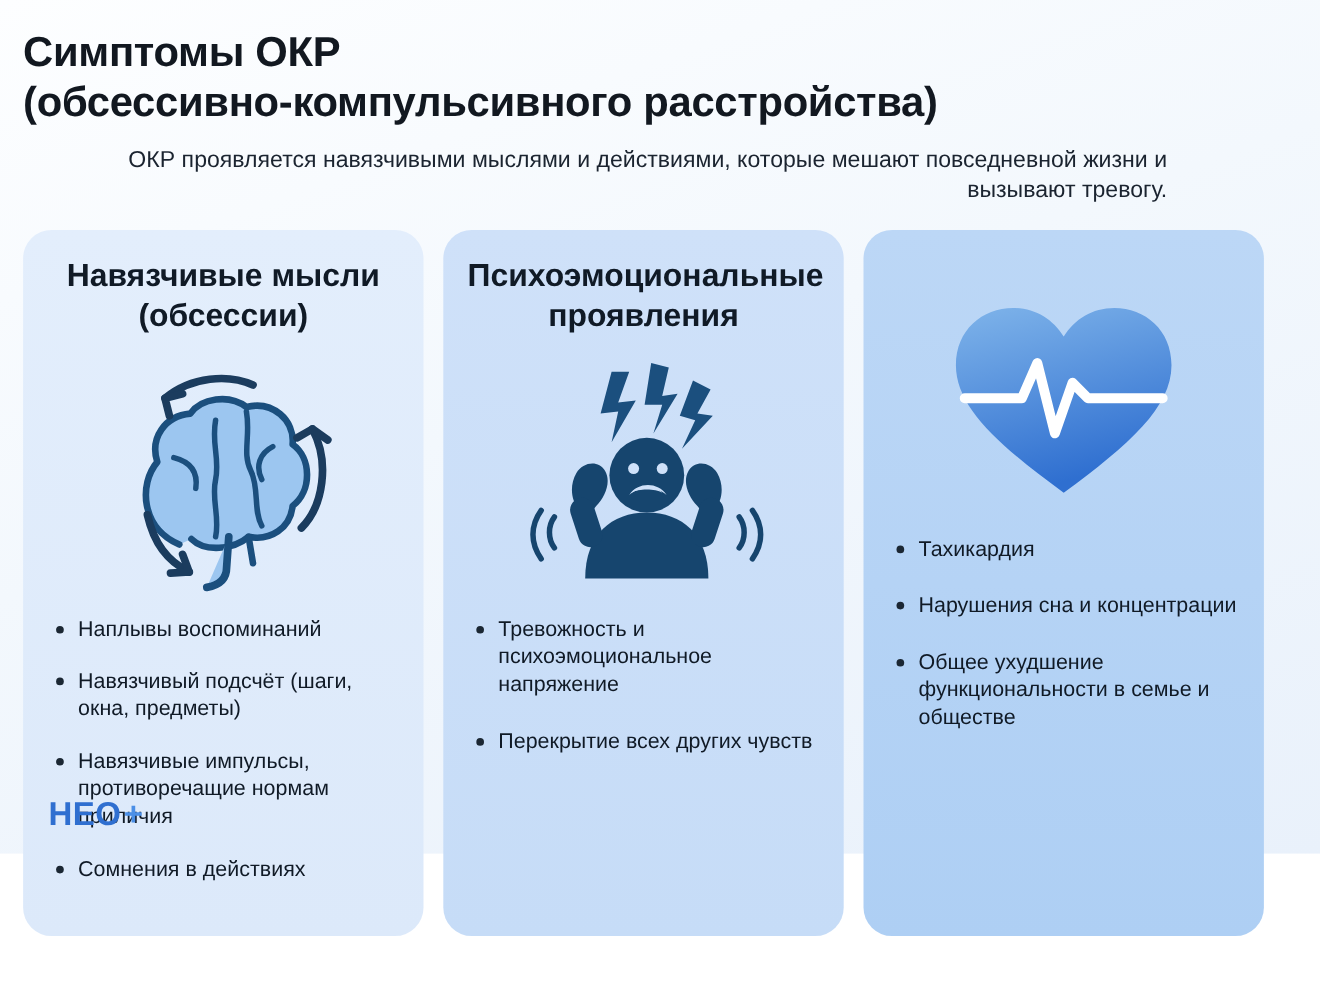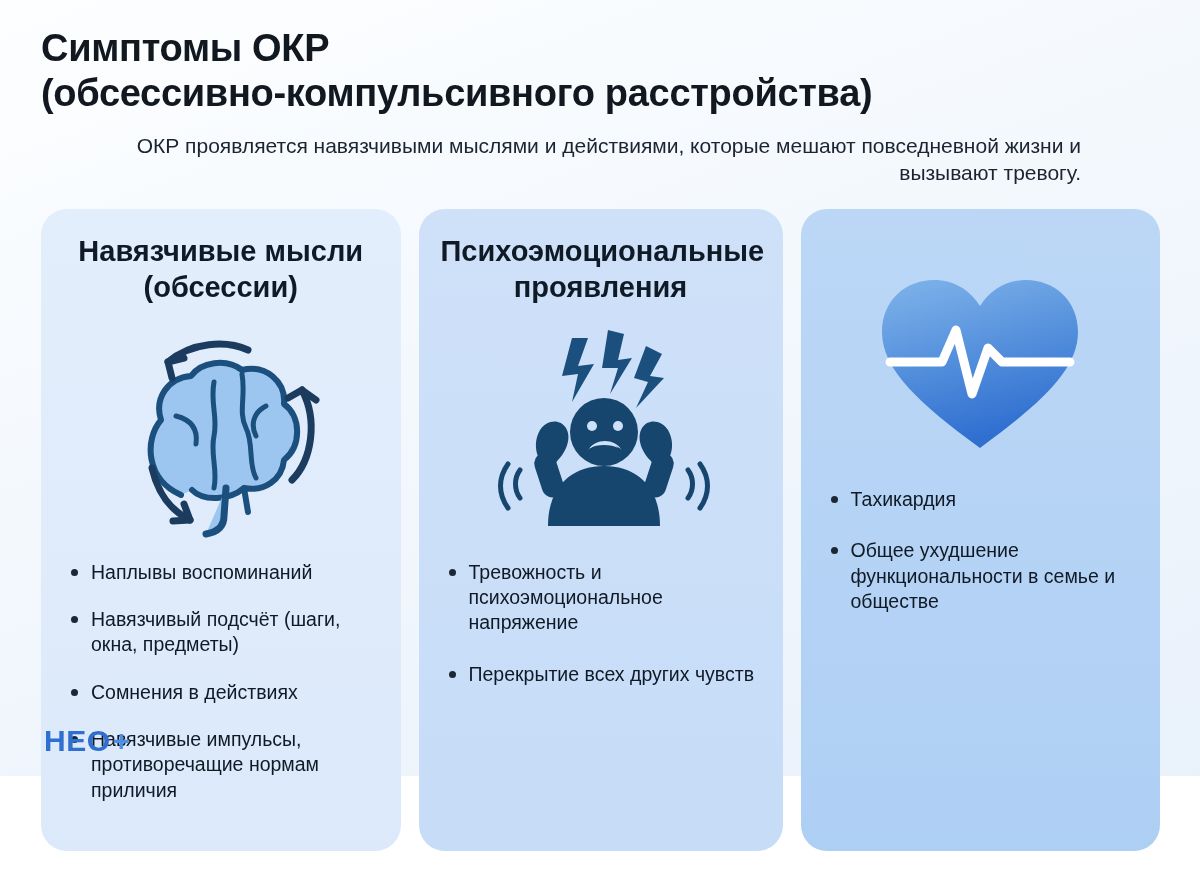--- a/index.html
+++ b/index.html
@@ -12,21 +12,21 @@
     font-family: "Liberation Sans", sans-serif;
     background: #ffffff;
     overflow: hidden;
   }
   .poster {
     position: relative;
     width: 1200px;
     height: 776px;
     background: linear-gradient(160deg, #fdfeff 0%, #f3f8fd 45%, #e9f1fb 100%);
     box-sizing: border-box;
-    padding: 26px 40px 0 41px;
+    padding: 26px 40px 0 21px;
   }
   .title {
     font-size: 38px;
     font-weight: bold;
     color: #121820;
     line-height: 1.18;
     letter-spacing: -0.3px;
     margin: 0 0 0 0;
   }
   .title .line2 {
@@ -157,22 +157,22 @@
             <path d="M196 70 C212 100 206 140 186 160"></path>
             <path d="M196 70 l-14 8 M196 70 l14 10"></path>
             <path d="M46 148 C52 174 64 190 84 200"></path>
             <path d="M84 200 l-17 1 M84 200 l-6 -16"></path>
           </g>
         </svg>
       </div>
       <ul class="bullets">
         <li>Наплывы воспоминаний</li>
         <li>Навязчивый подсчёт (шаги, окна, предметы)</li>
+        <li>Навязчивые импульсы, противоречащие нормам приличия</li>
         <li>Сомнения в действиях</li>
-        <li>Навязчивые импульсы, противоречащие нормам приличия</li>
       </ul>
     </div>
 
     <div class="card c2">
       <div class="card-title">Психоэмоциональные проявления</div>
       <div class="art">
         <svg width="250" height="230" viewBox="0 0 250 230">
           <g fill="#1b4f7e">
             <polygon points="96,18 112,18 102,46 118,44 96,82 102,54 86,56"></polygon>
             <polygon points="132,10 148,14 142,40 156,38 134,74 142,48 126,48"></polygon>
@@ -214,20 +214,21 @@
               <stop offset="0%" stop-color="#7fb4ea"></stop>
               <stop offset="100%" stop-color="#2f6fd0"></stop>
             </linearGradient>
           </defs>
           <path d="M120 196 C60 152 22 118 22 80 C22 48 46 28 74 28 C94 28 110 38 120 54 C130 38 146 28 166 28 C194 28 218 48 218 80 C218 118 180 152 120 196 Z" fill="url(#hg)"></path>
           <path d="M30 110 L82 110 L96 78 L112 142 L128 96 L142 110 L210 110" fill="none" stroke="#ffffff" stroke-width="9" stroke-linecap="round" stroke-linejoin="round"></path>
         </svg>
       </div>
       <ul class="bullets">
         <li>Тахикардия</li>
+        <li>Нарушения сна и концентрации</li>
         <li>Общее ухудшение функциональности в семье и обществе</li>
       </ul>
     </div>
 
   </div>
 
   <div class="logo">
     <span>НЕО</span>
     <span class="plus">+</span>
   </div>

